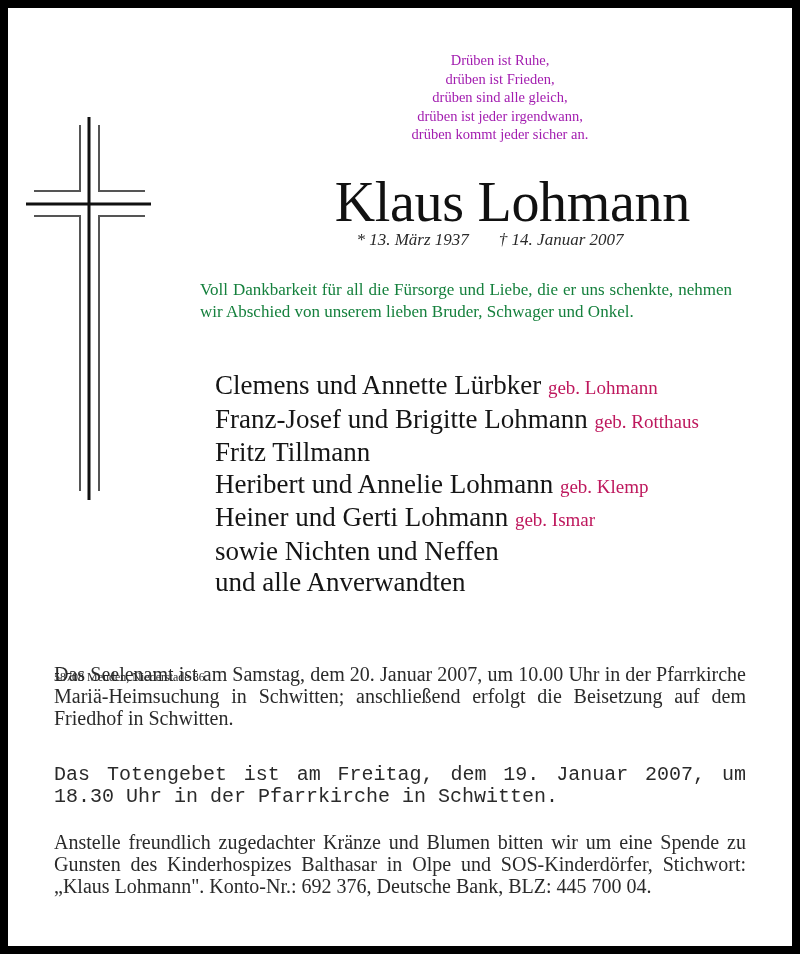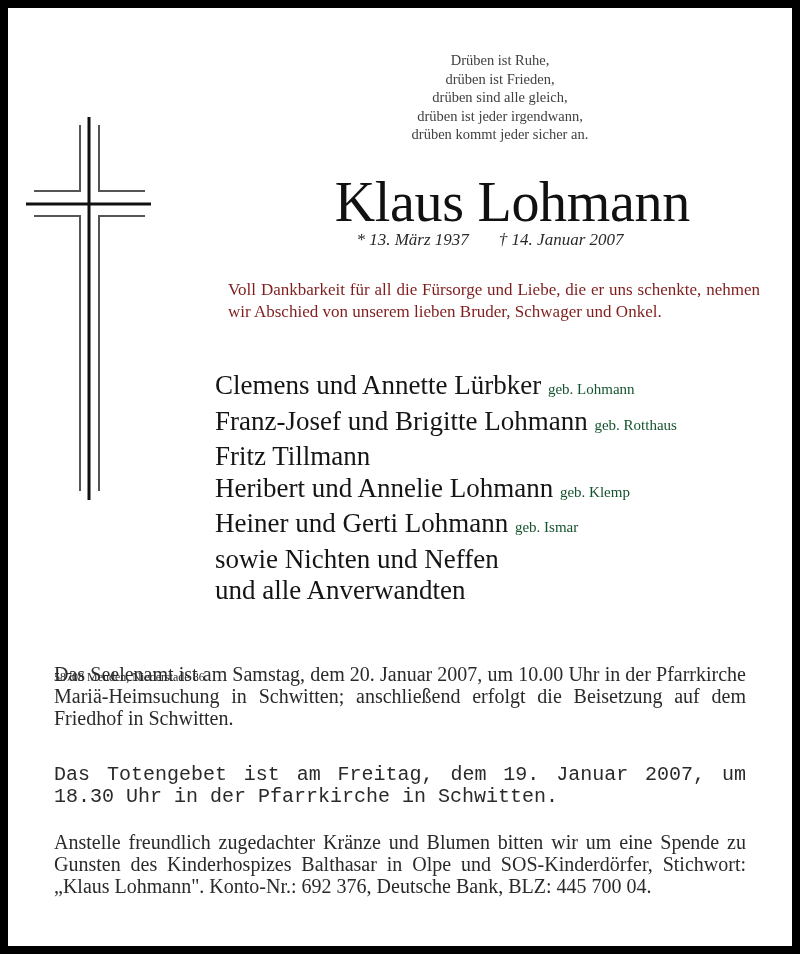--- a/index.html
+++ b/index.html
@@ -4,42 +4,42 @@
 <style>
   html, body { margin: 0; padding: 0; background: #ffffff; }
   body { width: 800px; height: 954px; position: relative; overflow: hidden; }
   .frame {
     position: absolute; left: 0; top: 0; width: 800px; height: 954px;
     box-sizing: border-box; border: 8px solid #000; background: #fff;
   }
   .serif { font-family: "Liberation Serif", "DejaVu Serif", serif; color: #1a1a1a; }
   .poem {
     position: absolute; left: 350px; top: 51px; width: 300px;
-    text-align: center; font-size: 14.5px; line-height: 18.5px; color: #404040;
+    text-align: center; font-size: 14.5px; line-height: 18.5px; color: #a21caf;
   }
   .poem div { white-space: nowrap; }
   .name {
     position: absolute; left: 290px; top: 172px; width: 400px; text-align: right;
     font-size: 56px; line-height: 60px; color: #111; letter-spacing: -0.3px;
   }
   .dates {
     position: absolute; left: 290px; top: 230px; width: 400px; text-align: center;
     font-size: 17px; line-height: 20px; color: #2a2a2a; white-space: pre; font-style: italic;
   }
   .dates .gap { display: inline-block; width: 30px; }
   .intro {
-    position: absolute; left: 228px; top: 279px; width: 532px;
-    font-size: 17px; line-height: 22px; text-align: justify; text-align-last: left; color: #7f1d1d;
+    position: absolute; left: 200px; top: 279px; width: 532px;
+    font-size: 17px; line-height: 22px; text-align: justify; text-align-last: left; color: #15803d;
   }
   .mourners {
     position: absolute; left: 215px; top: 370px; width: 560px;
     font-size: 27px; line-height: 31.5px; color: #151515;
   }
   .mourners .row { white-space: nowrap; }
-  .mourners .nee { font-size: 15px; color: #14532d; }
+  .mourners .nee { font-size: 19px; color: #be185d; }
   .address {
     position: absolute; left: 54px; top: 618px; width: 692px;
     font-size: 12px; line-height: 22px; color: #2a2a2a; margin-top: 48px;
   }
   .para {
     position: absolute; left: 54px; width: 692px;
     font-size: 20px; line-height: 22px; text-align: justify; text-align-last: left; color: #2a2a2a;
   }
   .p1 { top: 663px; }
   .p2 { top: 764px; font-family: Liberation Mono, monospace; }

